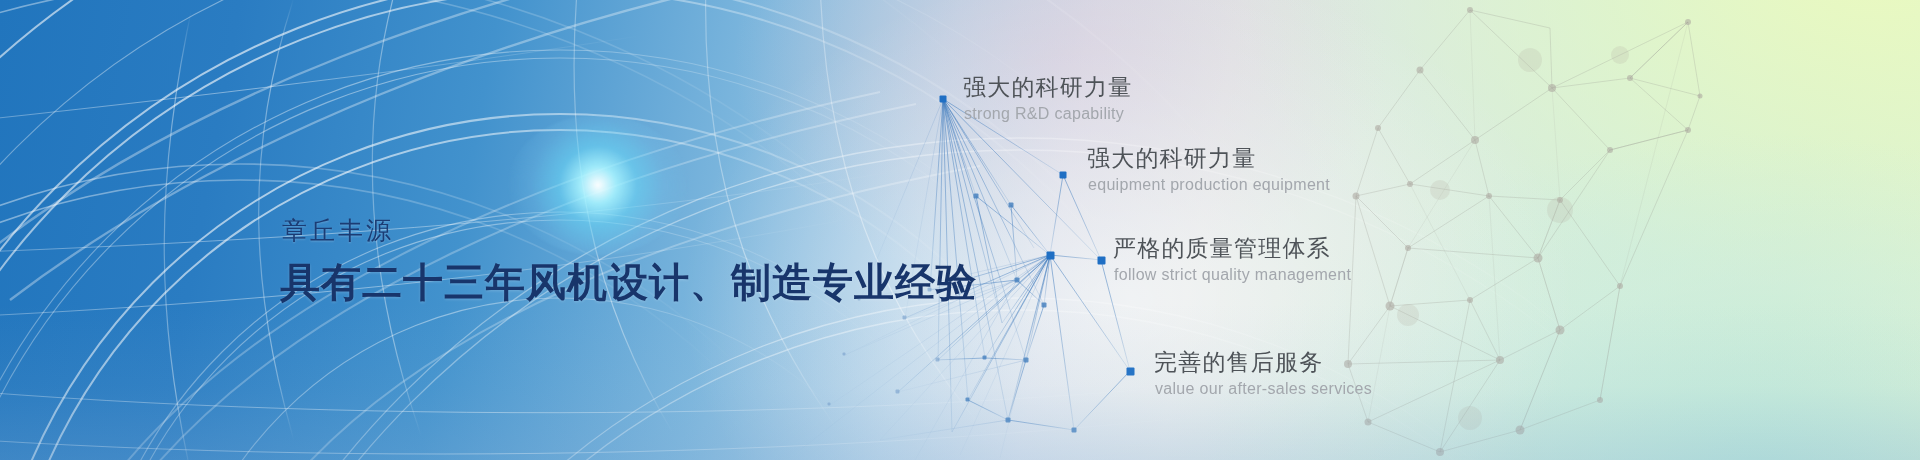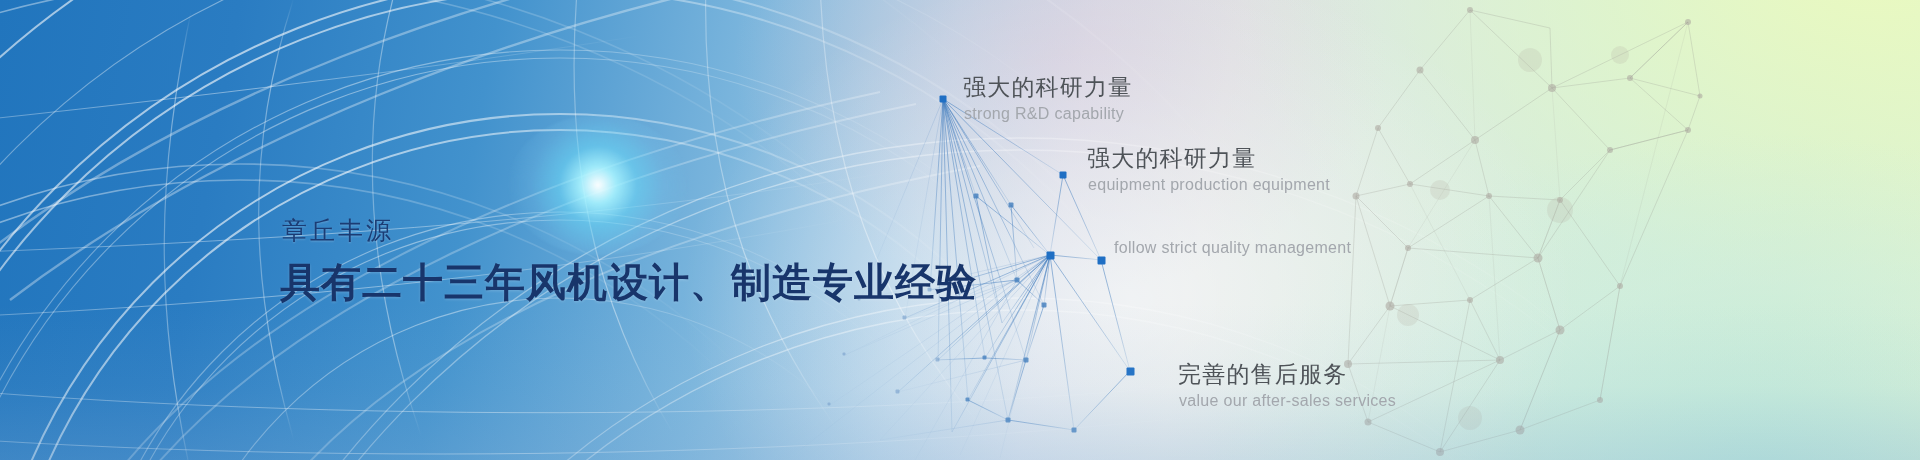--- a/index.html
+++ b/index.html
@@ -150,21 +150,21 @@
     line-height: 1.25;
     color: #a3a7ad;
     font-weight: 400;
     letter-spacing: 0.3px;
     margin: 3px 0 0 1px;
   }
 
   #feature-0 { left: 963px; top: 74px;  }
   #feature-1 { left: 1087px; top: 145px; }
   #feature-2 { left: 1113px; top: 235px; }
-  #feature-3 { left: 1154px; top: 361px; margin-left: 24px; }
+  #feature-3 { left: 1154px; top: 349px; }
 </style>
 </head>
 <body>
 
 <div id="banner">
 
   <div class="bg-layer" id="bg-base"></div>
   <div class="bg-layer" id="bg-green-tr"></div>
   <div class="bg-layer" id="bg-cyan-br"></div>
   <div class="bg-layer" id="bg-mauve"></div>
@@ -457,20 +457,21 @@
     <p class="feature-cn">强大的科研力量</p>
     <p class="feature-en">strong R&amp;D capability</p>
   </div>
 
   <div class="feature" id="feature-1">
     <p class="feature-cn">强大的科研力量</p>
     <p class="feature-en">equipment production equipment</p>
   </div>
 
   <div class="feature" id="feature-2">
+    <p class="feature-cn">严格的质量管理体系</p>
     <p class="feature-en">follow strict quality management</p>
   </div>
 
   <div class="feature" id="feature-3">
     <p class="feature-cn">完善的售后服务</p>
     <p class="feature-en">value our after-sales services</p>
   </div>
 
 </div>
 

